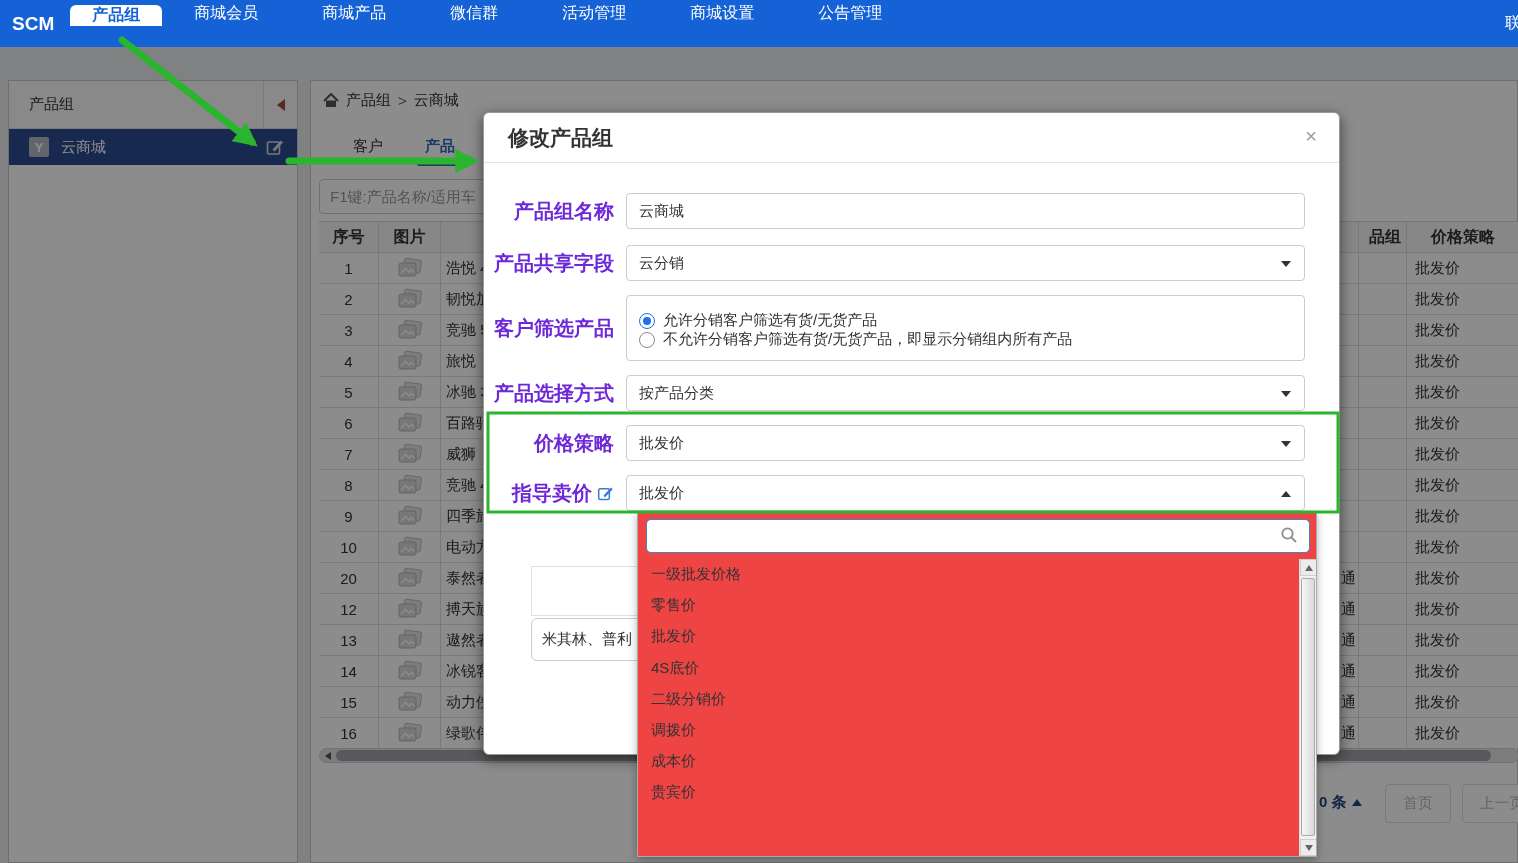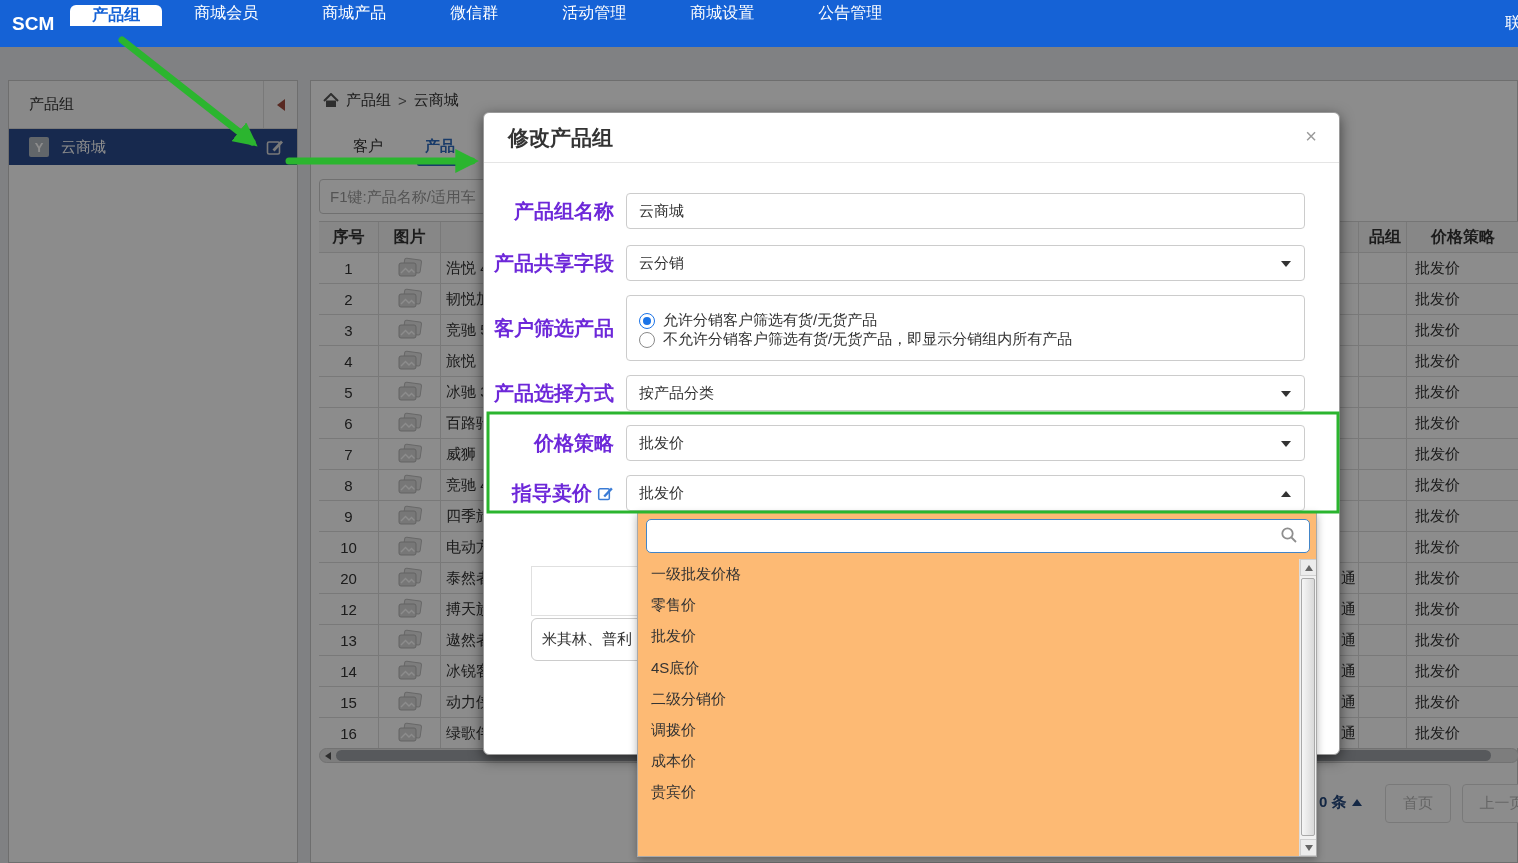--- a/index.html
+++ b/index.html
@@ -111,21 +111,21 @@
   .radio { width:16px; height:16px; border-radius:50%; border:1px solid #8a8a8a; background:#fff;
     display:flex; align-items:center; justify-content:center; flex:none; }
   .radio-row.selected .radio { border-color:#1a73e8; }
   .radio-row.selected .radio::after { content:""; width:8px; height:8px; border-radius:50%; background:#1a73e8; }
   .brands-frame { position:absolute; left:47px; top:453px; width:680px; height:50px; border:1px solid #e0e0e0; }
   .brands-box { position:absolute; left:47px; top:505px; width:680px; height:43px; border:1px solid #ccc;
     border-radius:6px; display:flex; align-items:center; padding-left:10px; font-size:15px; color:#333;
     white-space:nowrap; overflow:hidden; }
 
   
-  .dropdown { position:absolute; left:637px; top:512px; width:680px; height:345px; background:#fdba74;
+  .dropdown { position:absolute; left:637px; top:512px; width:680px; height:345px; background:#ef4444;
     border:1px solid #a9a9a9; box-shadow:0 3px 8px rgba(0,0,0,0.3); z-index:70; overflow:hidden; }
   .dd-search { position:absolute; left:8px; top:6px; width:664px; height:34px; border:1px solid #4285c8;
     border-radius:5px; font-size:15px; color:#333; padding:0 36px 0 10px; outline:none; }
   .dd-mag { position:absolute; right:18px; top:13px; }
   .dd-list { position:absolute; left:1px; top:46px; width:661px; }
   .dd-item { height:31.2px; display:flex; align-items:center; padding-left:12px; font-size:15px; color:#333; cursor:pointer; }
   .vscroll { position:absolute; right:0; top:46px; bottom:0; width:17px; background:#f1f1f1; border-left:1px solid #ddd; }
   .vs-btn { position:absolute; left:0; width:17px; height:17px; background:#ececec; border:1px solid #cfcfcf;
     display:flex; align-items:center; justify-content:center; cursor:pointer; }
   .vs-up { top:0; } .vs-down { bottom:0; }

